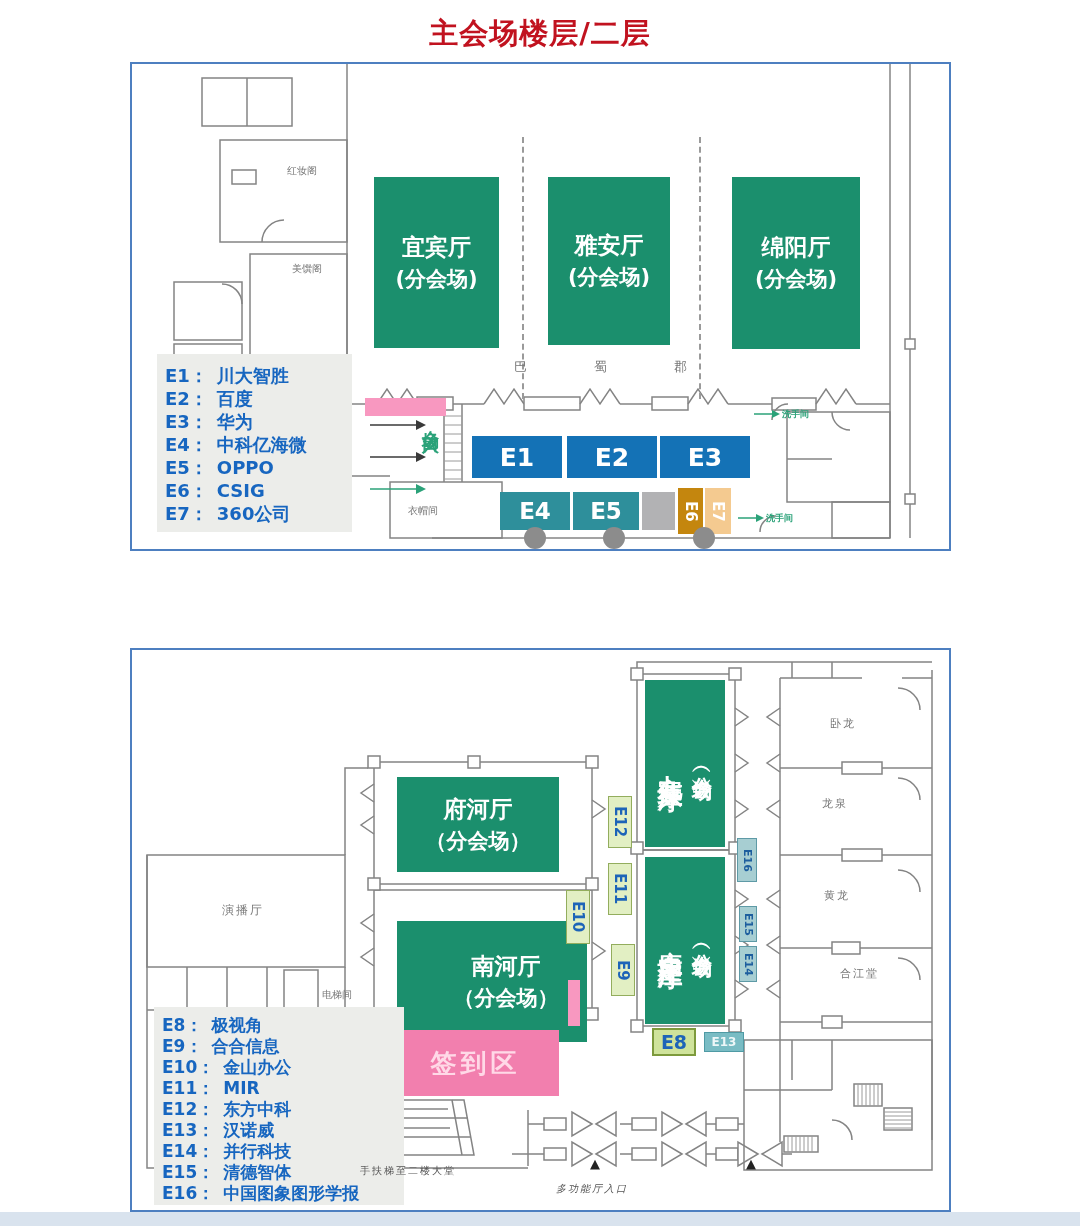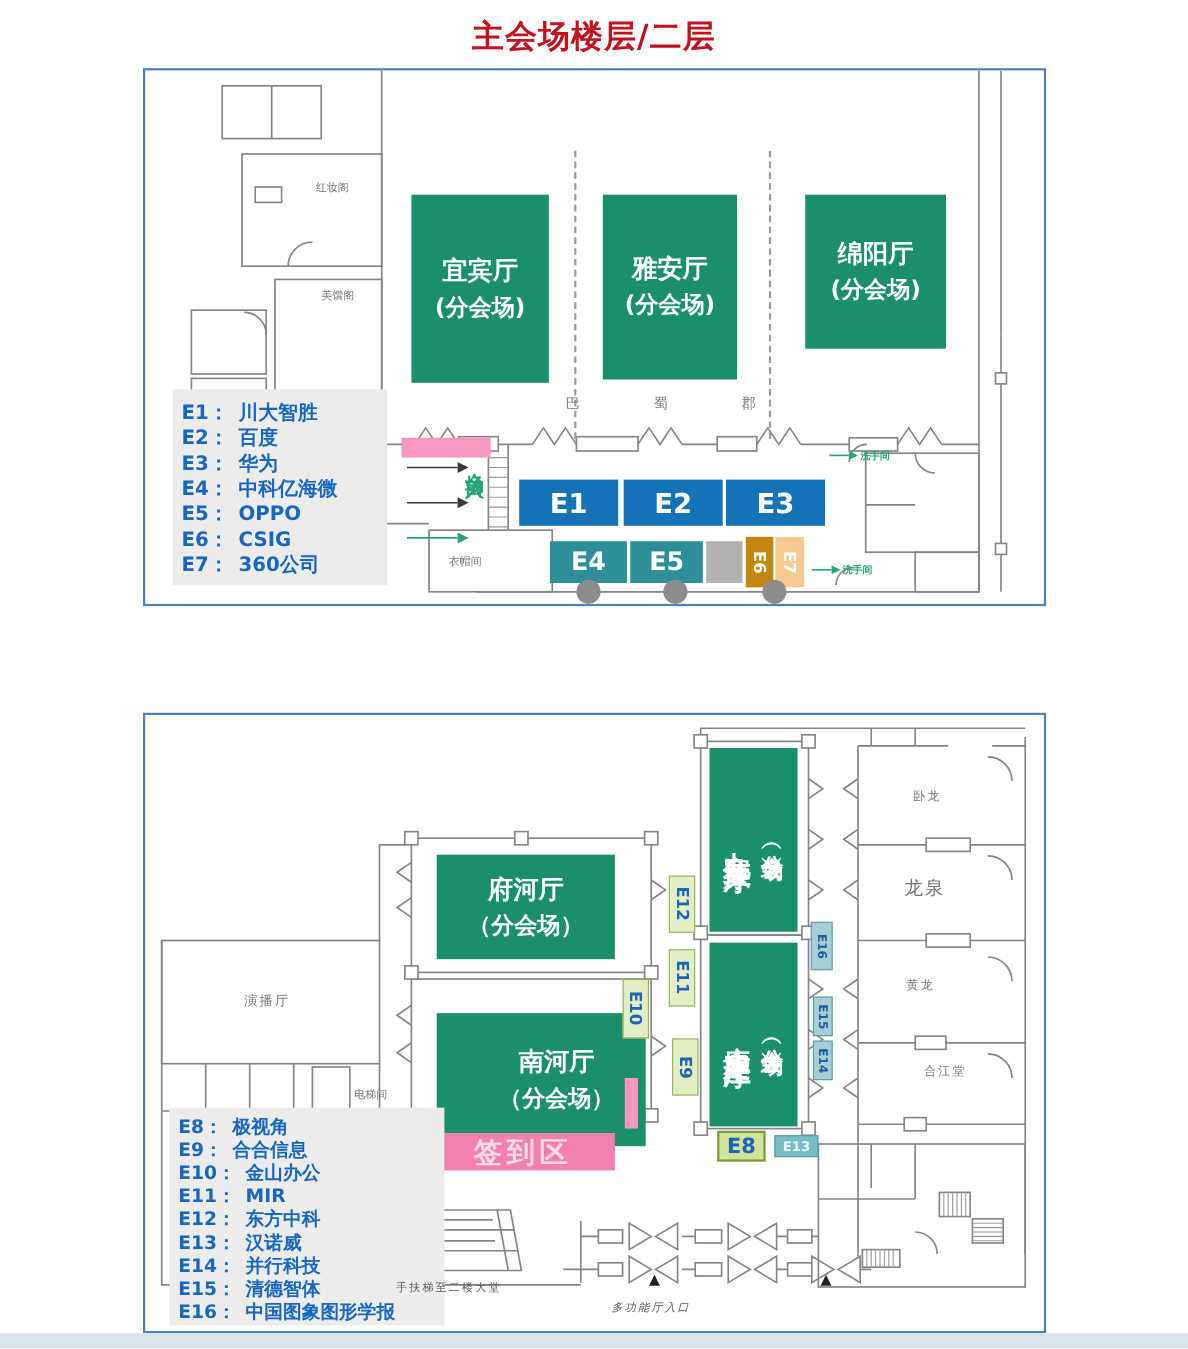--- a/index.html
+++ b/index.html
@@ -121,21 +121,21 @@
     <div class="abs gray-label" style="left:542px;top:294px;font-size:13px;">郡</div>
 
     <div class="abs green-hall" style="left:242px;top:113px;width:125px;height:171px;">
       <div class="hall-name">宜宾厅</div>
       <div class="hall-sub">(分会场)</div>
     </div>
     <div class="abs green-hall" style="left:416px;top:113px;width:122px;height:168px;">
       <div class="hall-name">雅安厅</div>
       <div class="hall-sub">(分会场)</div>
     </div>
-    <div class="abs green-hall" style="left:600px;top:113px;width:128px;height:140px;">
+    <div class="abs green-hall" style="left:600px;top:113px;width:128px;height:172px;">
       <div class="hall-name">绵阳厅</div>
       <div class="hall-sub">(分会场)</div>
     </div>
 
     <div class="abs legend" style="left:25px;top:290px;width:195px;height:178px;padding:10px 0 0 8px;box-sizing:border-box;font-size:18px;line-height:23px;">
       <div class="lrow">
           <span>E1</span>
           <span>：</span>
           <span class="lname">川大智胜</span>
         </div>
@@ -287,21 +287,21 @@
     </div>
     <div class="abs hall-v" style="left:513px;top:30px;width:80px;height:167px;">
       <span class="v-name">九寨红原厅</span>
       <span class="v-sub">（分会场）</span>
     </div>
     <div class="abs hall-v" style="left:513px;top:207px;width:80px;height:167px;">
       <span class="v-name">康定望江厅</span>
       <span class="v-sub">（分会场）</span>
     </div>
 
-    <div class="abs signin" style="left:260px;top:380px;width:167px;height:34px;">签到区</div>
+    <div class="abs signin" style="left:260px;top:380px;width:167px;height:66px;">签到区</div>
     <div class="abs pinkbar" style="left:436px;top:330px;width:12px;height:46px;"></div>
 
     <div class="abs tag tag-pg vtext" style="left:476px;top:146px;width:24px;height:52px;">E12</div>
     <div class="abs tag tag-pg vtext" style="left:476px;top:213px;width:24px;height:52px;">E11</div>
     <div class="abs tag tag-pg vtext" style="left:434px;top:240px;width:24px;height:54px;">E10</div>
     <div class="abs tag tag-pg vtext" style="left:479px;top:294px;width:24px;height:52px;">E9</div>
     <div class="abs tag tag-tl vtext" style="left:605px;top:188px;width:20px;height:44px;">E16</div>
     <div class="abs tag tag-tl vtext" style="left:607px;top:256px;width:18px;height:36px;">E15</div>
     <div class="abs tag tag-tl vtext" style="left:607px;top:296px;width:18px;height:36px;">E14</div>
     <div class="abs tag tag-e8" style="left:520px;top:378px;width:44px;height:28px;">E8</div>
@@ -351,21 +351,21 @@
       <div class="lrow">
           <span>E16</span>
           <span>：</span>
           <span class="lname">中国图象图形学报</span>
         </div>
     </div>
 
     <div class="abs gray-label" style="left:90px;top:252px;font-size:12px;letter-spacing:2px;">演播厅</div>
     <div class="abs gray-label" style="left:190px;top:338px;font-size:10px;">电梯间</div>
     <div class="abs gray-label" style="left:698px;top:66px;font-size:11px;letter-spacing:2px;">卧龙</div>
-    <div class="abs gray-label" style="left:690px;top:146px;font-size:17px;letter-spacing:2px;font-family:Liberation Serif, serif;">龙泉</div>
+    <div class="abs gray-label" style="left:690px;top:146px;font-size:11px;letter-spacing:2px;font-family:Liberation Serif, serif;">龙泉</div>
     <div class="abs gray-label" style="left:692px;top:238px;font-size:11px;letter-spacing:2px;">黄龙</div>
     <div class="abs gray-label" style="left:708px;top:316px;font-size:11px;letter-spacing:2px;">合江堂</div>
 
     <div class="abs note-label" style="left:228px;top:514px;">手扶梯至二楼大堂</div>
     <div class="abs note-label" style="left:424px;top:532px;font-style:italic;">多功能厅入口</div>
     <div class="abs tri" style="left:458px;top:506px;">▲</div>
     <div class="abs tri" style="left:614px;top:506px;">▲</div>
   </div>
 
   <div class="abs bottom-strip" style="left:0;top:1212px;width:1080px;height:14px;"></div>

